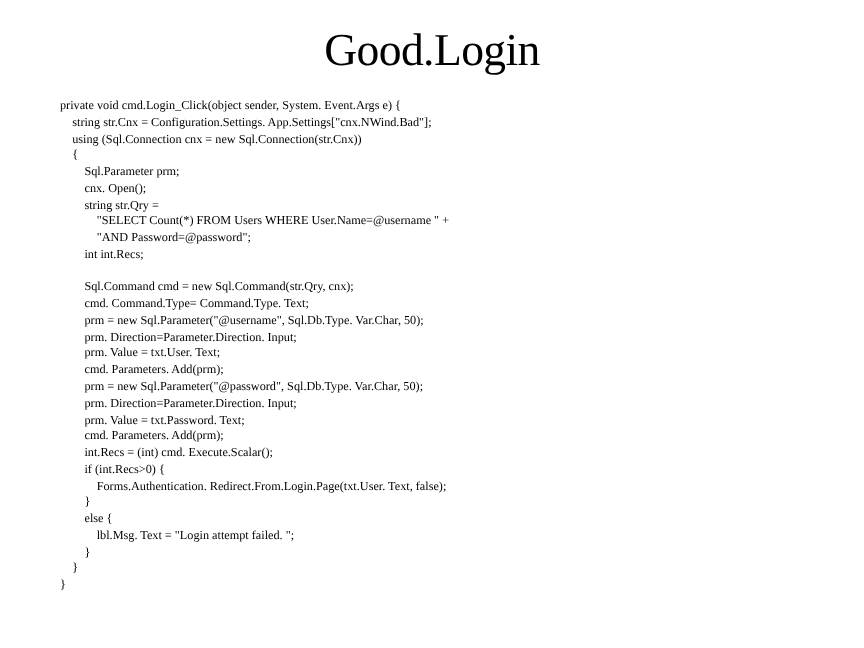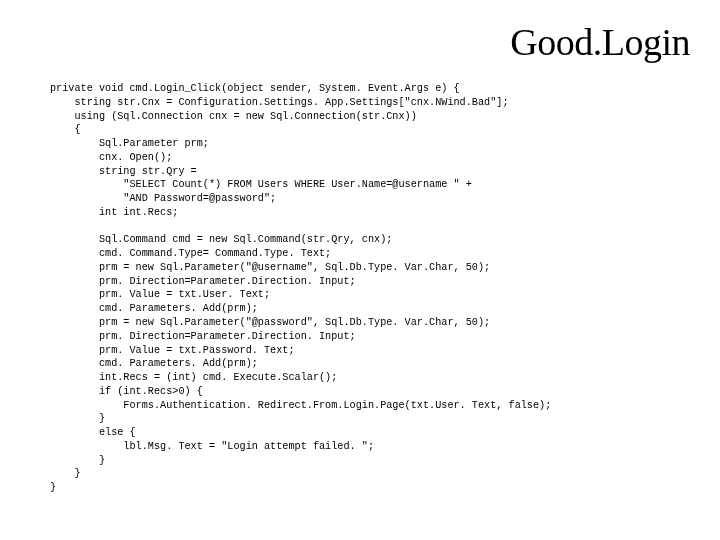--- a/index.html
+++ b/index.html
@@ -9,29 +9,29 @@
       background: #ffffff;
       font-family: "Times New Roman", Times, serif;
       overflow: hidden;
     }
     .slide {
       width: 100%;
       height: 100%;
       padding: 20px 30px 10px 30px;
     }
     .title {
-      text-align: right;
+      text-align: center;
       font-size: 38px;
       font-weight: normal;
       font-family: "Times New Roman", Times, serif;
       margin-bottom: 18px;
       letter-spacing: -0.5px;
     }
     .code-block {
-      font-family: Liberation Mono, monospace;
+      font-family: Liberation Serif, serif;
       font-size: 10.2px;
       line-height: 1.35;
       white-space: pre;
       color: #000;
       padding-left: 20px;
     }
   </style>
 </head>
 <body>
 

